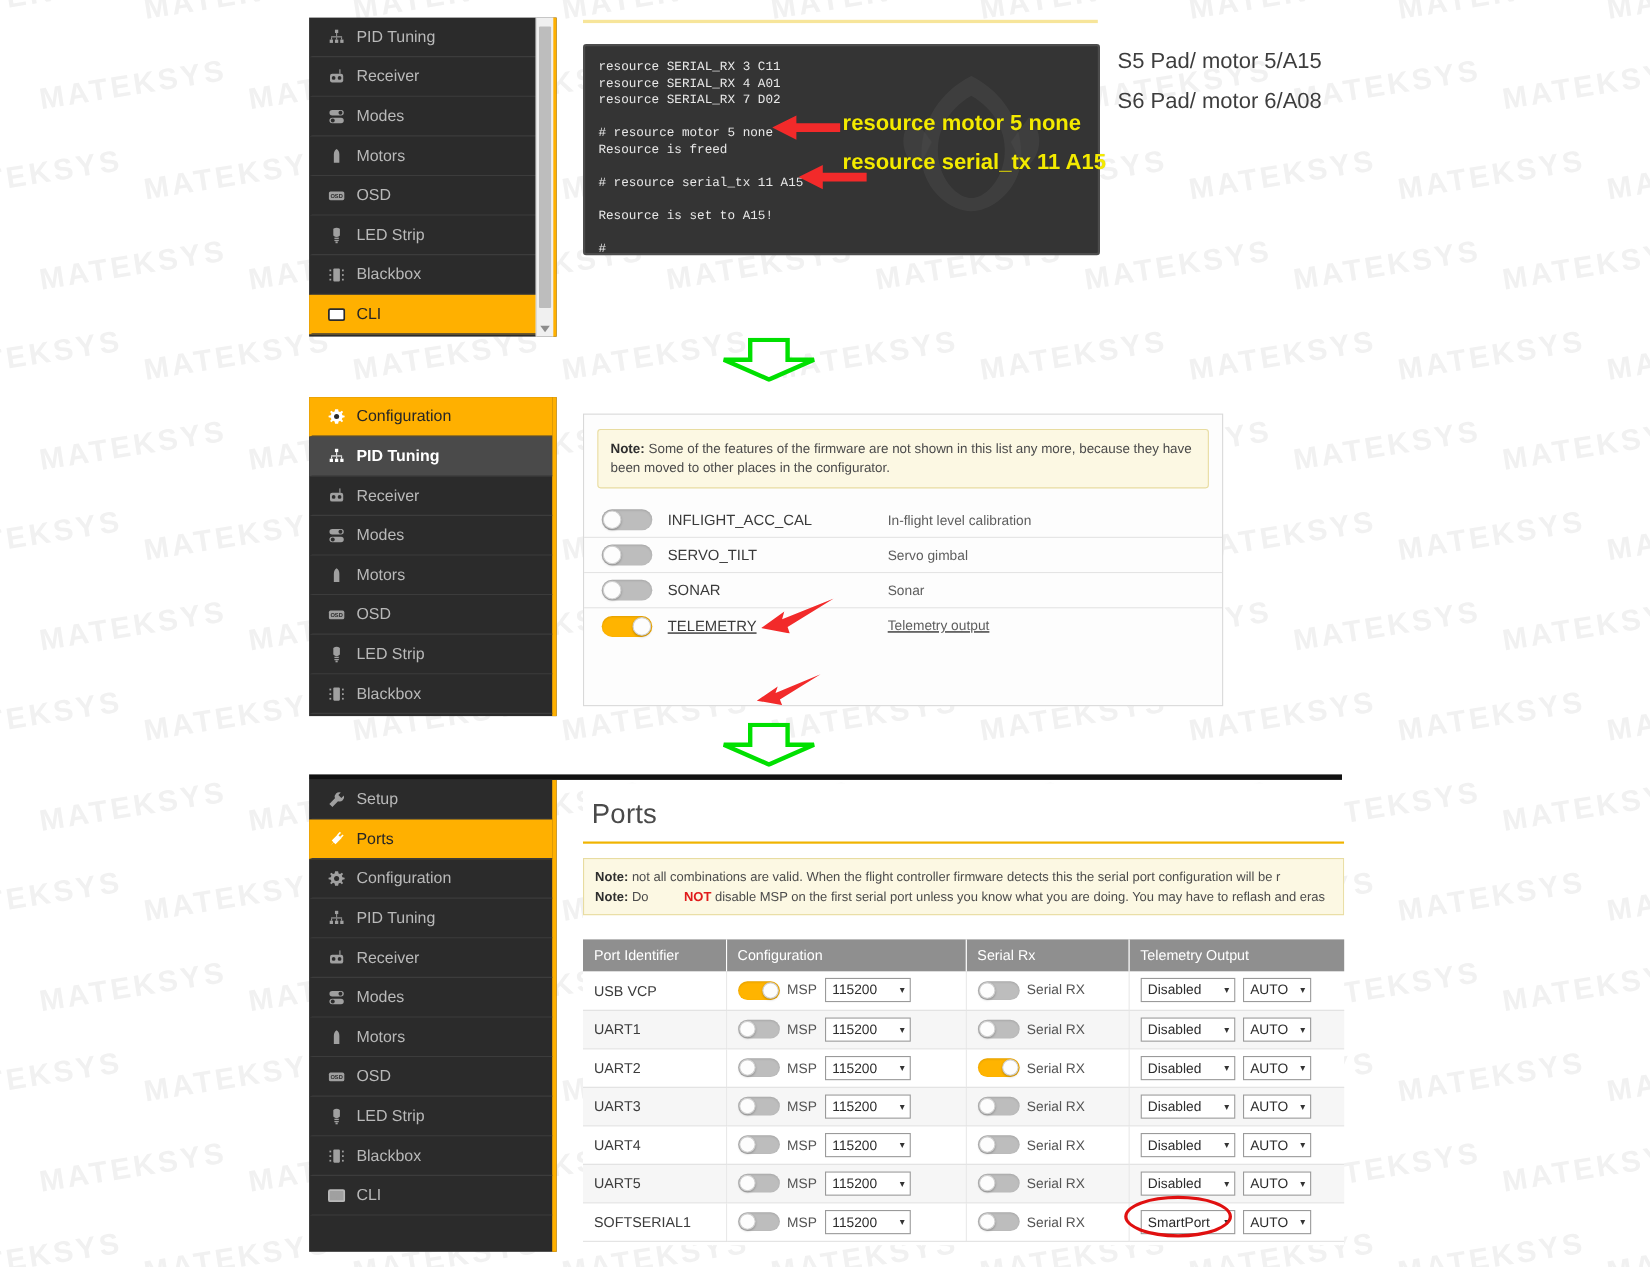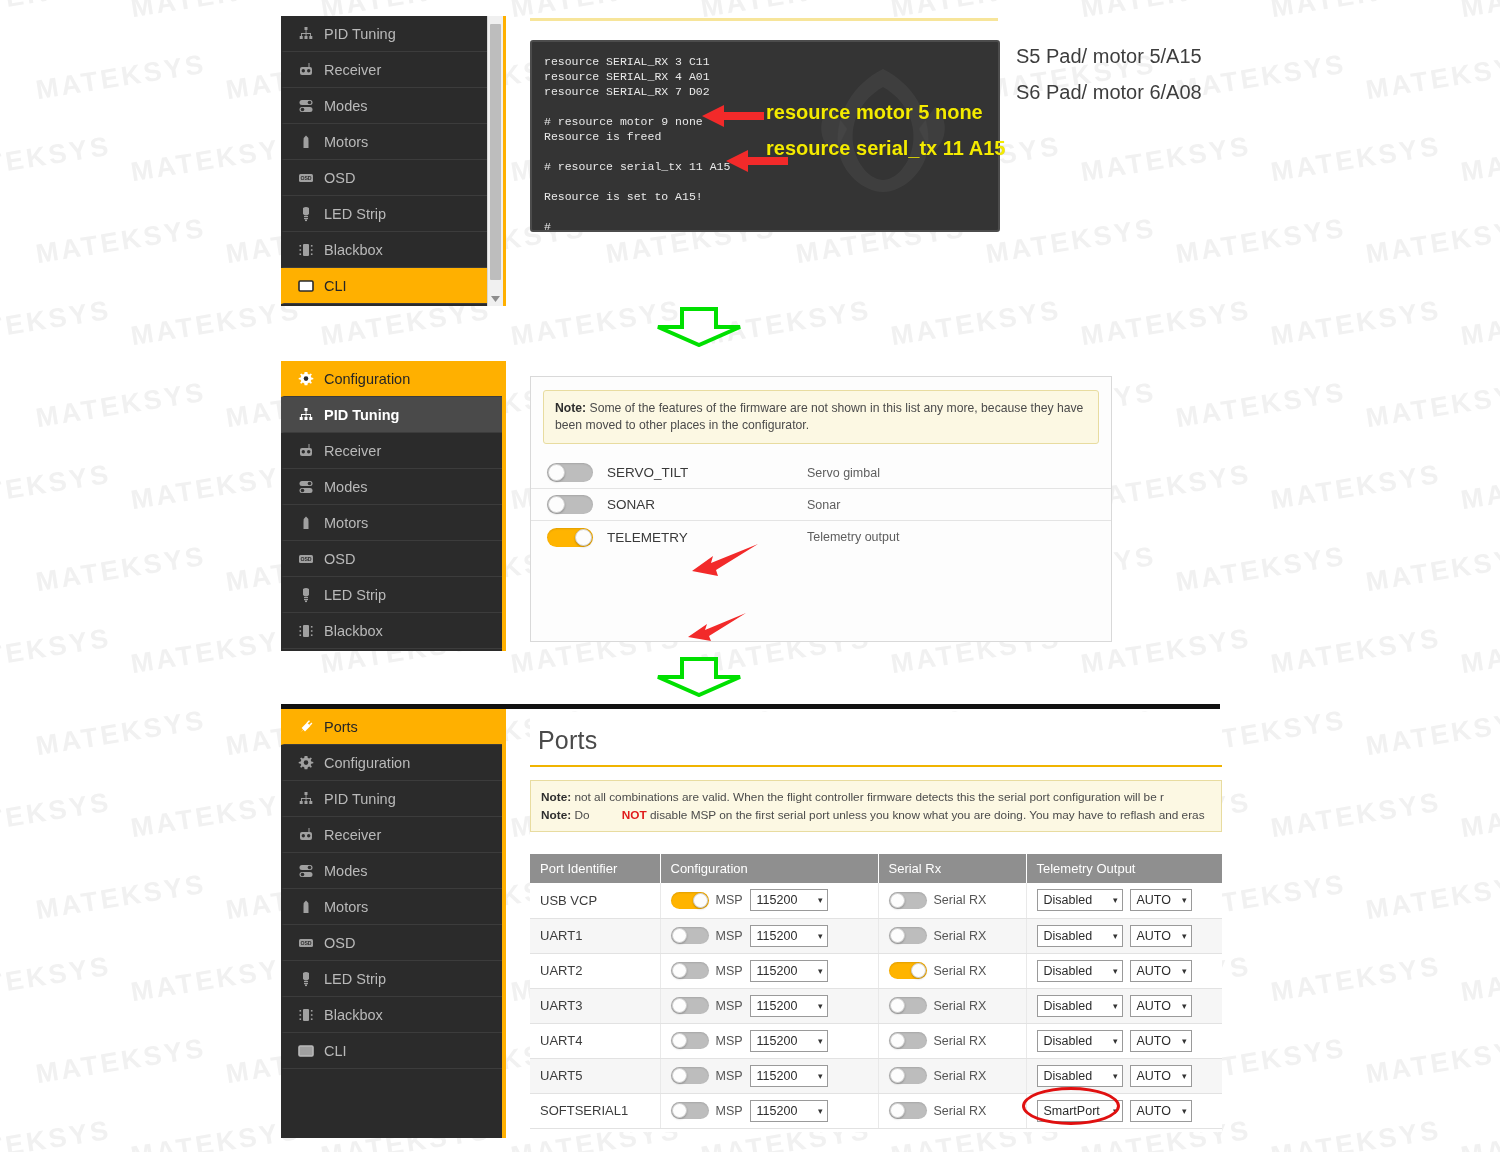--- a/index.html
+++ b/index.html
@@ -119,21 +119,21 @@
     background: #fcf8e3; border: 1px solid #e8dca0; border-radius: 3px;
     padding: 9px 11px; font-size: 12.2px; color: #4b4b4b; line-height: 17px;
   }
   .of-note b { color: #2e2e2e; }
   .of-list { margin: 13px 0 0 0; }
   .of-row {
     display: flex; align-items: center; height: 32px;
     border-bottom: 1px solid #e4e4e4;
     padding-left: 16px; position: relative;
   }
-  .of-row:last-child { border-bottom: none; }
+  .of-row:last-child { border-bottom: none; text-decoration: underline; }
   .of-name { font-size: 13.5px; color: #3a3a3a; margin-left: 14px; width: 200px; }
   .of-desc { font-size: 12.5px; color: #5e5e5e; }
 
   
   .tgl {
     width: 46px; height: 19px; border-radius: 10px; position: relative;
     background: #bdbdbd; flex: none;
     box-shadow: inset 0 1px 2px rgba(0,0,0,.12);
   }
   .tgl.on { background: #ffb400; }
@@ -444,21 +444,21 @@
     <svg class="logo-bee" width="150" height="150" viewBox="0 0 100 100">
       <path d="M50 10 C30 20 18 40 20 62 C22 80 38 92 50 92 C62 92 78 80 80 62 C82 40 70 20 50 10 Z" fill="#ffffff" opacity="0.5"></path>
       <path d="M50 22 C36 30 28 44 30 60 C32 74 42 84 50 84 C58 84 68 74 70 60 C72 44 64 30 50 22 Z" fill="#343434"></path>
       <path d="M15 35 C5 45 8 60 18 66 L26 50 Z" fill="#ffffff" opacity="0.5"></path>
       <path d="M85 35 C95 45 92 60 82 66 L74 50 Z" fill="#ffffff" opacity="0.5"></path>
     </svg>
   <div class="cli-line">resource SERIAL_RX 3 C11</div>
       <div class="cli-line">resource SERIAL_RX 4 A01</div>
       <div class="cli-line">resource SERIAL_RX 7 D02</div>
       <div class="cli-line">&nbsp;</div>
-      <div class="cli-line"># resource motor 9 none</div>
+      <div class="cli-line"># resource motor 5 none</div>
       <div class="cli-line">Resource is freed</div>
       <div class="cli-line">&nbsp;</div>
       <div class="cli-line"># resource serial_tx 11 A15</div>
       <div class="cli-line">&nbsp;</div>
       <div class="cli-line">Resource is set to A15!</div>
       <div class="cli-line">&nbsp;</div>
       <div class="cli-line">#</div>
     </div>
 
 
@@ -569,20 +569,27 @@
         </span>
         <span class="lbl">Blackbox</span>
       </div>
     </div>
 
   <div class="panel of-panel" style="left:530px; top:376px; width:582px; height:266px;">
     <div class="of-note">
       <b>Note:</b><span> Some of the features of the firmware are not shown in this list any more, because they have been moved to other places in the configurator.</span>
     </div>
     <div class="of-list" id="feature-list">
+        <div class="of-row">
+          <div class="tgl">
+            <div class="knob"></div>
+          </div>
+          <div class="of-name">INFLIGHT_ACC_CAL</div>
+          <div class="of-desc">In-flight level calibration</div>
+        </div>
         <div class="of-row">
           <div class="tgl">
             <div class="knob"></div>
           </div>
           <div class="of-name">SERVO_TILT</div>
           <div class="of-desc">Servo gimbal</div>
         </div>
         <div class="of-row">
           <div class="tgl">
             <div class="knob"></div>
@@ -607,20 +614,28 @@
     <polygon points="0,24 19,11 17,17 58,0 21,23 23,28" fill="#f22a2a"></polygon>
   </svg>
 
   <svg class="green-arrow" style="left:655px; top:657px;" width="88" height="40" viewBox="0 0 88 40">
     <polygon points="27,2 61,2 61,20 85,20 44,38 3,20 27,20" fill="#ffffff" stroke="#00e000" stroke-width="4" stroke-linejoin="miter"></polygon>
   </svg>
 
   <div class="black-strip" style="left:281px; top:704px; width:939px; height:5px;"></div>
 
   <div class="sidebar" style="left:281px; top:709px; height:429px;" id="sb-ports">
+      <div class="side-item">
+        <span class="ico-wrap">
+          <svg width="16" height="16" viewBox="0 0 16 16">
+            <path d="M11.8 1.4 a4.2 4.2 0 0 0-5.3 5.3 L1.4 11.8 l2.8 2.8 l5.1-5.1 a4.2 4.2 0 0 0 5.3-5.3 L12.3 6.4 L9.6 3.7 Z" class="ico"></path>
+          </svg>
+        </span>
+        <span class="lbl">Setup</span>
+      </div>
       <div class="side-item active">
         <span class="ico-wrap">
           <svg width="16" height="16" viewBox="0 0 16 16">
             <path d="M2 13.8 L5.2 10.6 L3.6 9 L9 3.6 L12.4 7 L7 12.4 L5.4 10.8 Z" class="ico"></path>
             <rect x="9.6" y="1.2" width="1.4" height="3.4" transform="rotate(45 10.3 2.9)" class="ico"></rect>
             <rect x="12" y="3.6" width="1.4" height="3.4" transform="rotate(45 12.7 5.3)" class="ico"></rect>
           </svg>
         </span>
         <span class="lbl">Ports</span>
       </div>

